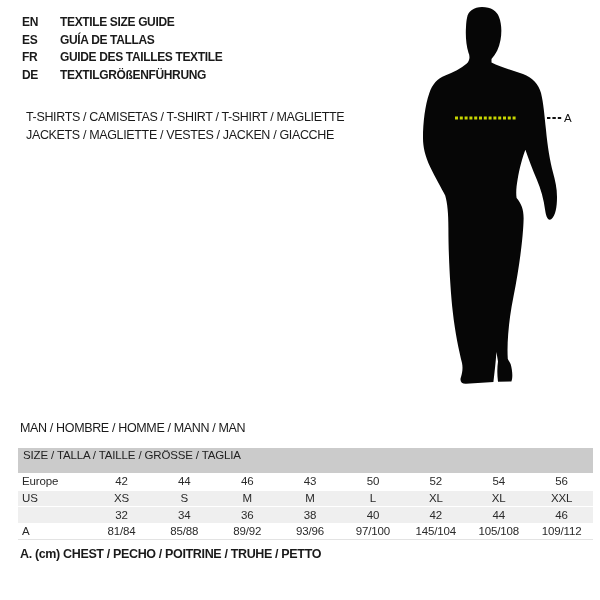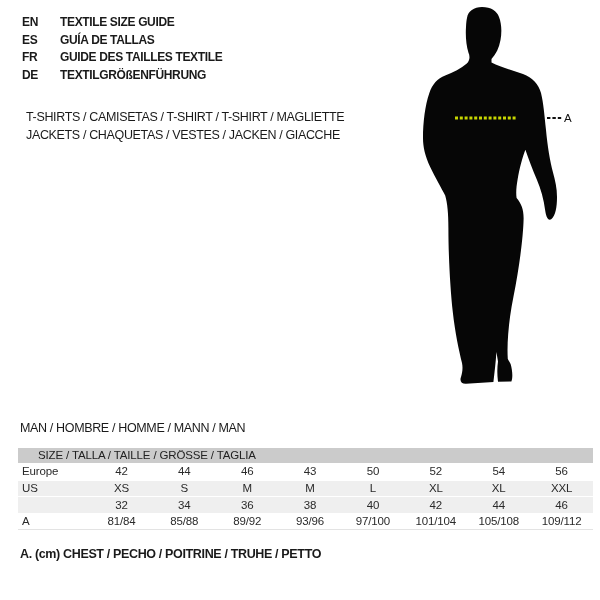--- a/index.html
+++ b/index.html
@@ -26,22 +26,22 @@
   .measure-label{font-family:"Liberation Sans", sans-serif;font-size:11.5px;fill:#111;}
 
   
   .section-title{position:absolute;left:20px;top:420px;margin:0;
     font-size:12.5px;font-weight:400;letter-spacing:-0.35px;line-height:16px;white-space:nowrap;}
 
   
   .size-table{position:absolute;left:18px;top:448px;width:575px;
     font-size:11.5px;letter-spacing:-0.15px;color:#2a2a2a;
     border-bottom:1px solid #e3e3e3;}
-  .t-header{background:var(--header-bg,#cbcbcb);height:15px;line-height:15px;
-    padding-left:20px;color:#222;white-space:nowrap;}
+  .t-header{background:var(--header-bg,#cbcbcb);height:25px;line-height:15px;
+    padding-left:5px;color:#222;white-space:nowrap;}
   .t-row{display:flex;height:16.5px;align-items:center;}
   .t-row.shaded{background:var(--shaded-bg,#efefef);border-top:1px solid #fff;height:15.5px;}
   .t-label{flex:0 0 68px;width:68px;padding-left:4px;text-align:left;}
   .t-cell{flex:1;text-align:center;}
 
   
   .footnote{position:absolute;left:20px;top:546px;
     font-size:12.5px;font-weight:700;letter-spacing:-0.35px;line-height:16px;white-space:nowrap;}
 </style>
 </head>
@@ -63,21 +63,21 @@
         <span class="lang-label">GUIDE DES TAILLES TEXTILE</span>
       </div>
       <div class="lang-row">
         <span class="lang-code">DE</span>
         <span class="lang-label">TEXTILGRÖßENFÜHRUNG</span>
       </div>
   </section>
 
   <section class="product-block">
     <div>T-SHIRTS / CAMISETAS / T-SHIRT / T-SHIRT / MAGLIETTE</div>
-    <div>JACKETS / CHAQUETAS / VESTES / JACKEN / GIACCHE</div>
+    <div>JACKETS / MAGLIETTE / VESTES / JACKEN / GIACCHE</div>
   </section>
 
   <figure class="figure">
     <svg width="205" height="400" viewBox="0 0 205 400" xmlns="http://www.w3.org/2000/svg">
       <path d="M 72 18
                C 73 11 79 7 87 7
                C 96 7 102 11 104 17
                C 106.5 23 107 32 105.5 40
                C 104 48 101 54 96.5 59
                L 96.5 62.5
@@ -158,21 +158,21 @@
         <span class="t-cell">44</span>
         <span class="t-cell">46</span>
       </div>
       <div class="t-row">
         <span class="t-label">A</span>
         <span class="t-cell">81/84</span>
         <span class="t-cell">85/88</span>
         <span class="t-cell">89/92</span>
         <span class="t-cell">93/96</span>
         <span class="t-cell">97/100</span>
-        <span class="t-cell">101/104</span>
+        <span class="t-cell">145/104</span>
         <span class="t-cell">105/108</span>
         <span class="t-cell">109/112</span>
       </div>
   </div>
 
   <div class="footnote">A. (cm) CHEST / PECHO / POITRINE / TRUHE / PETTO</div>
 
 </div>
 
 </body></html>

